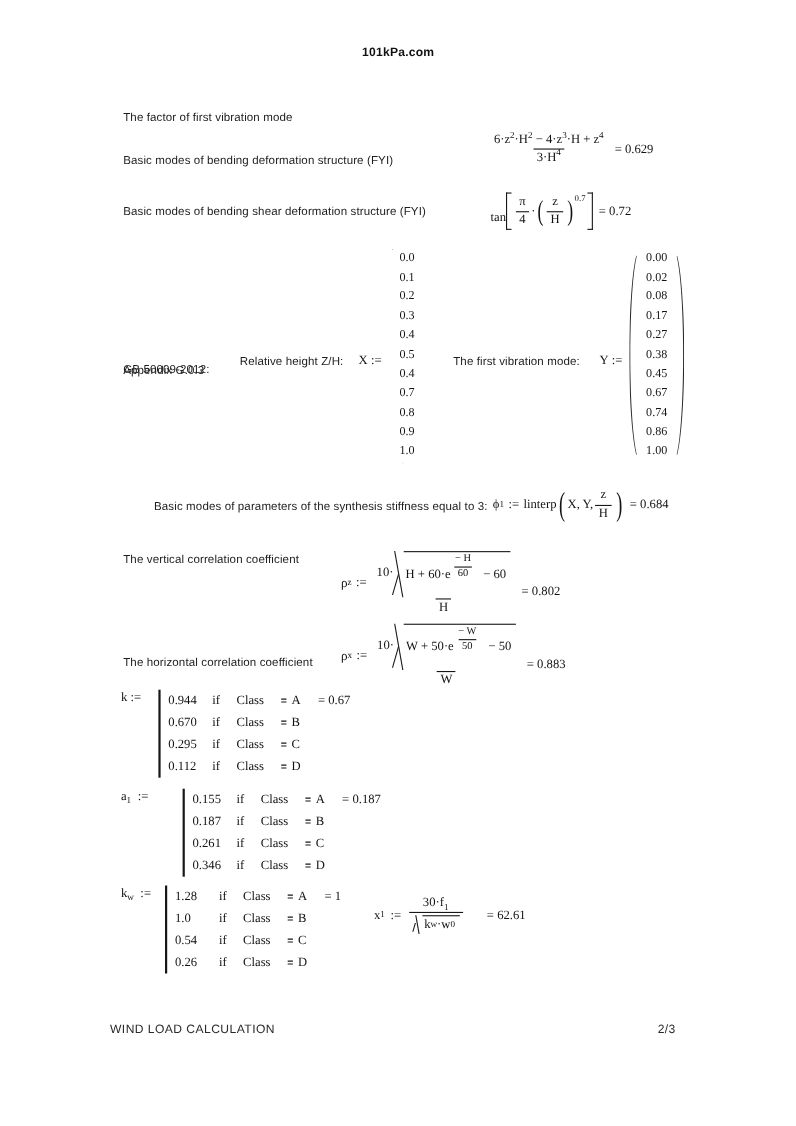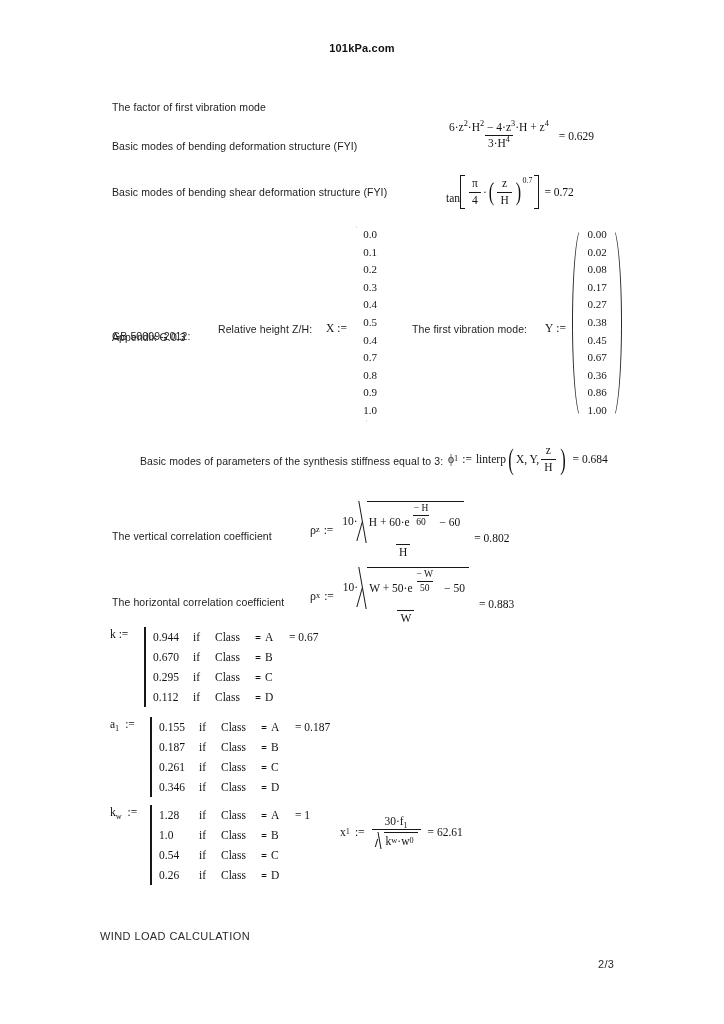--- a/index.html
+++ b/index.html
@@ -58,21 +58,21 @@
     left: 100px;
     top: 930px;
     font-family: "Liberation Sans", sans-serif;
     font-size: 11px;
     color: #2a2a2a;
     letter-spacing: 0.4px;
   }
   #footer-page {
     position: absolute;
     left: 598px;
-    top: 958px;
+    top: 930px;
     font-family: "Liberation Sans", sans-serif;
     font-size: 11px;
     color: #2a2a2a;
     letter-spacing: 0.3px;
   }
 
   
   .frac {
     display: inline-flex;
     flex-direction: column;
@@ -271,21 +271,21 @@
     <span class="pL"></span>
     <span class="cells">
       <span class="cell">0.00</span>
       <span class="cell">0.02</span>
       <span class="cell">0.08</span>
       <span class="cell">0.17</span>
       <span class="cell">0.27</span>
       <span class="cell">0.38</span>
       <span class="cell">0.45</span>
       <span class="cell">0.67</span>
-      <span class="cell">0.36</span>
+      <span class="cell">0.74</span>
       <span class="cell">0.86</span>
       <span class="cell">1.00</span>
     </span>
     <span class="pR"></span>
   </div>
 
   <div class="label abs" style="left:140px; top:455px;">Basic modes of parameters of the synthesis stiffness equal to 3:</div>
 
   <div class="math abs" style="left:448px; top:444px; display:flex; align-items:center;">
     <span>ϕ</span>
@@ -295,21 +295,21 @@
     <span class="rp" style="font-size:30px; transform:scaleX(0.55); display:inline-block;">(</span>
     <span>X, Y,</span>
     <span class="frac">
       <span class="num">z</span>
       <span class="den">H</span>
     </span>
     <span class="rp" style="font-size:30px; transform:scaleX(0.55); display:inline-block;">)</span>
     <span style="margin-left:5px;">= 0.684</span>
   </div>
 
-  <div class="label abs" style="left:112px; top:530px;">The vertical correlation coefficient</div>
+  <div class="label abs" style="left:112px; top:503px;">The vertical correlation coefficient</div>
 
   <div class="math abs" style="left:310px; top:501px; display:flex; align-items:center;">
     <span style="font-size:12px;">ρ</span>
       <span class="sub">z</span>
     <span style="margin:0 4px;">:=</span>
     <span class="frac">
       <span class="num" style="display:flex; align-items:center;">
         <span>10·</span>
         <span class="rad" style="height:42px;">
           <span class="tick"></span>
@@ -388,21 +388,21 @@
           <span class="val">0.112</span>
           <span class="ifw">if</span>
           <span class="clsw">Class</span>
           <span class="eqs">=</span>
           <span class="cls">D</span>
         </span>
       </span>
     </span>
   </div>
 
-  <div class="math abs" style="left:110px; top:717px; display:flex; align-items:flex-start;">
+  <div class="math abs" style="left:110px; top:717px; display:flex; align-items:flex-start;gap:16px;">
     <span style="width:40px; padding-top:1px;">
       <span>a</span><span class="sub">1</span>
       <span style="margin-left:3px;">:=</span>
     </span>
     <span class="prog">
       <span class="vbar"></span>
       <span class="rows">
         <span class="row">
           <span class="val">0.155</span>
           <span class="ifw">if</span>
@@ -490,19 +490,19 @@
           <span class="tick"></span>
           <span class="body" style="padding-top:0;">
             <span>k</span>
               <span class="sub">w</span>
               <span>·w</span>
               <span class="sub">0</span>
           </span>
         </span>
       </span>
     </span>
-    <span style="margin-left:5px;text-align:center;">= 62.61</span>
+    <span style="margin-left:20px;text-align:center;">= 62.61</span>
   </div>
 
   <div id="footer-title">WIND LOAD CALCULATION</div>
   <div id="footer-page">2/3</div>
 
 </div>
 
 </body></html>

